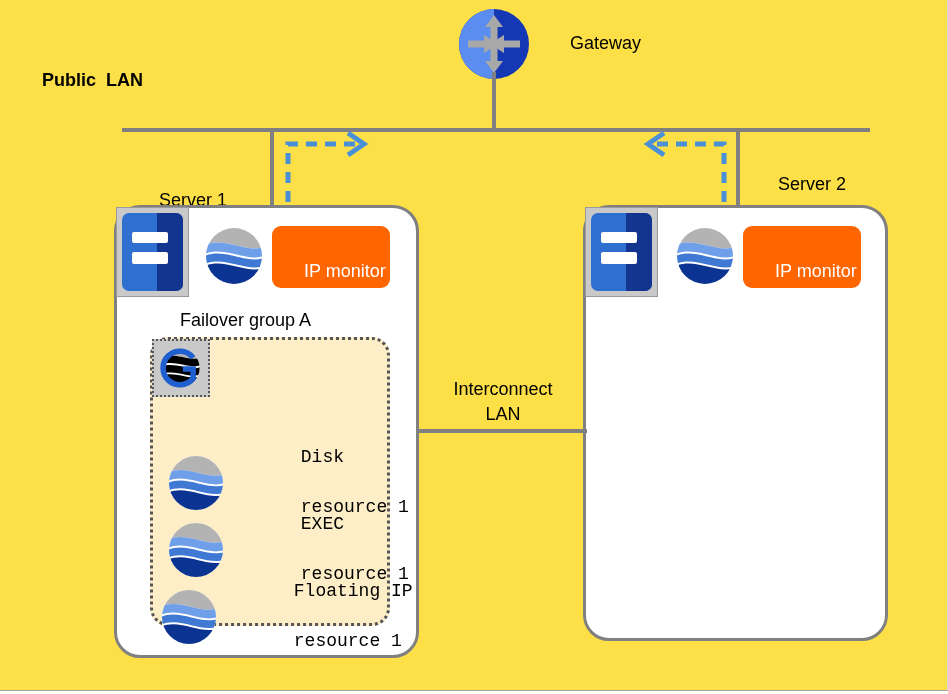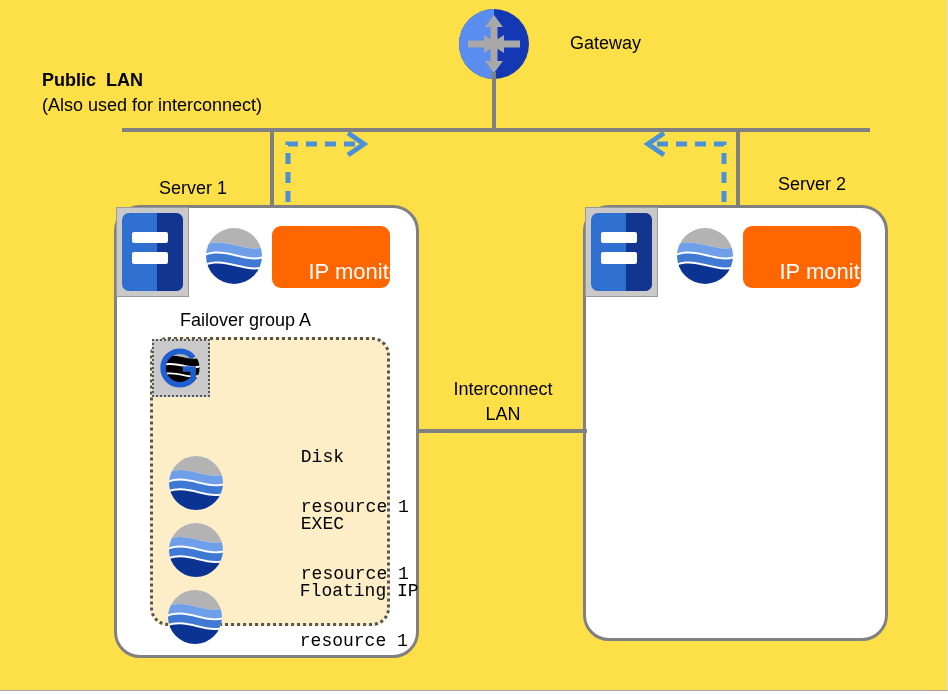--- a/index.html
+++ b/index.html
@@ -88,21 +88,21 @@
   .srv-bar.b2 { top: 50%; }
 
   
   .sphere { display: block; }
 
   
   .badge {
     background: #ff6600;
     border-radius: 9px;
     color: #ffffff;
-    font-size: 22px;
+    font-size: 18px;
     line-height: 25px;
     padding: 8px 10px 8px 12px;
     box-sizing: border-box;
     white-space: pre;
   }
 
   
   .fo-group {
     background: #fdeec8;
     border: 3px dotted #555555;
@@ -149,21 +149,20 @@
         <rect x="40" y="32.5" width="22" height="7"></rect>
         <polygon points="32,36 46,45 46,27"></polygon>
       </g>
     </svg>
   </div>
   <div class="abs label" style="left:570px; top:31px;">Gateway</div>
 
   <div class="abs wire-v" style="left:492px; top:72px; height:58px;"></div>
 
   <div class="abs label label-lan" style="left:42px; top:68px;font-weight:bold;">Public  LAN</div>
-  <div class="abs label label-lan" style="left:42px; top:93px;">(Also used for interconnect)</div>
 
   <div class="abs wire-h" style="left:122px; top:128px; width:748px;"></div>
 
   <div class="abs wire-v" style="left:270px; top:128px; height:80px;"></div>
 
   <div class="abs wire-v" style="left:736px; top:128px; height:80px;"></div>
 
   <div class="abs" style="left:280px; top:130px; width:100px; height:72px;">
     <svg width="100" height="72" viewBox="0 0 100 72">
       <path d="M8 72 L8 14 L76 14" fill="none" stroke="#4a90d9" stroke-width="5" stroke-dasharray="11,8"></path>
@@ -171,21 +170,21 @@
     </svg>
   </div>
 
   <div class="abs" style="left:632px; top:130px; width:100px; height:72px;">
     <svg width="100" height="72" viewBox="0 0 100 72">
       <path d="M92 72 L92 14 L24 14" fill="none" stroke="#4a90d9" stroke-width="5" stroke-dasharray="11,8"></path>
       <polyline points="32,3 16,14 32,25" fill="none" stroke="#4a90d9" stroke-width="5" stroke-linecap="butt"></polyline>
     </svg>
   </div>
 
-  <div class="abs label" style="left:159px; top:176px;text-align:right;">Server 1</div>
+  <div class="abs label" style="left:159px; top:188px;text-align:right;">Server 1</div>
   <div class="abs label" style="left:778px; top:172px;">Server 2</div>
 
   <div class="abs server-box" style="left:114px; top:205px; width:305px; height:453px;"></div>
 
   <div class="abs srv-icon" style="left:116px; top:207px; width:73px; height:90px;">
     <div class="srv-icon-inner">
       <div class="srv-icon-dark"></div>
       <div class="srv-bar b1"></div>
       <div class="srv-bar b2"></div>
     </div>
@@ -270,21 +269,21 @@
         <path d="M-4 31 C18 17 44 41 62 29 V37 C44 49 18 25 -4 39 Z" fill="#3f79d4"></path>
         <path d="M-4 41 C18 27 44 51 62 39 V62 H-4 Z" fill="#0b3392"></path>
       </g>
     </svg>
     <div class="res-text">
       <span>EXEC</span><br>
       <span>resource 1</span>
     </div>
   </div>
 
-  <div class="abs res-row" style="left:167px; top:554px;">
+  <div class="abs res-row" style="left:161px; top:554px;">
     <svg class="sphere" width="56" height="56" viewBox="0 0 58 58">
       <defs>
           <clipPath id="c4">
             <circle cx="29" cy="29" r="28"></circle>
           </clipPath>
         </defs>
       <g clip-path="url(#c4)">
         <rect x="-4" y="-4" width="66" height="66" fill="#ffffff"></rect>
         <path d="M-4 -4 H62 V18 C44 30 18 6 -4 20 Z" fill="#b3b3b3"></path>
         <path d="M-4 20 C18 6 44 30 62 18 V27 C44 39 18 15 -4 29 Z" fill="#6f9fe8"></path>

